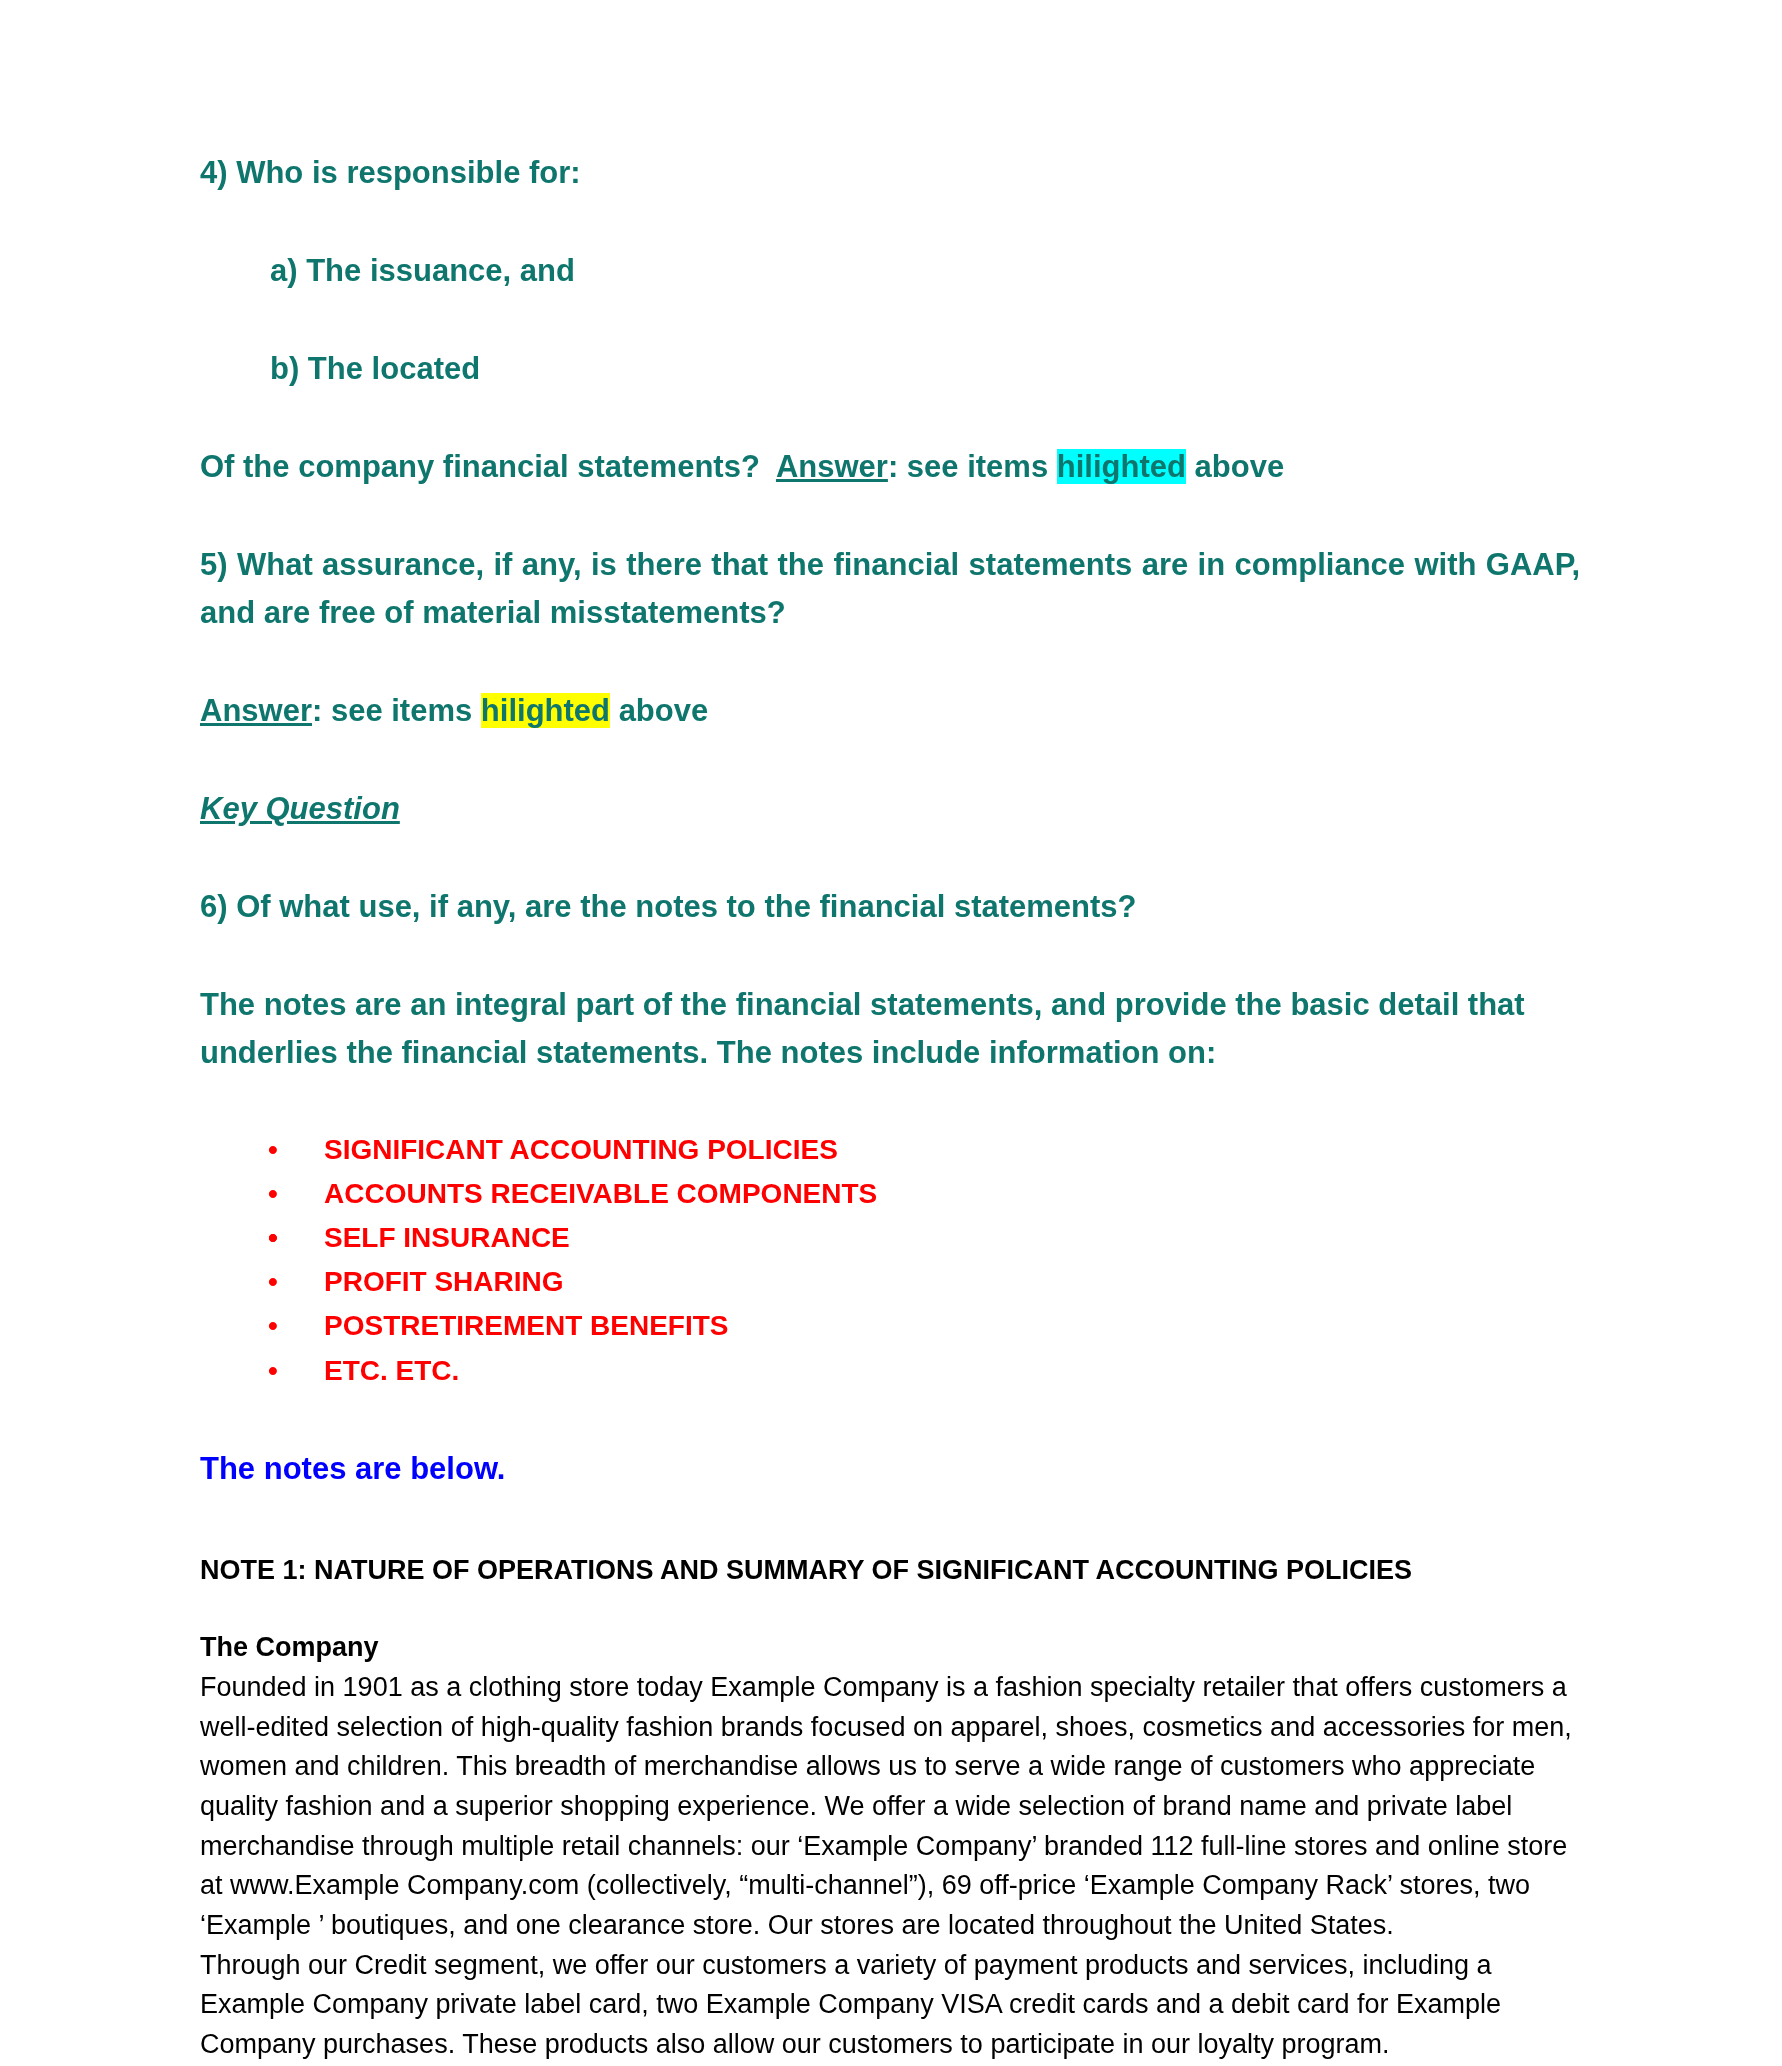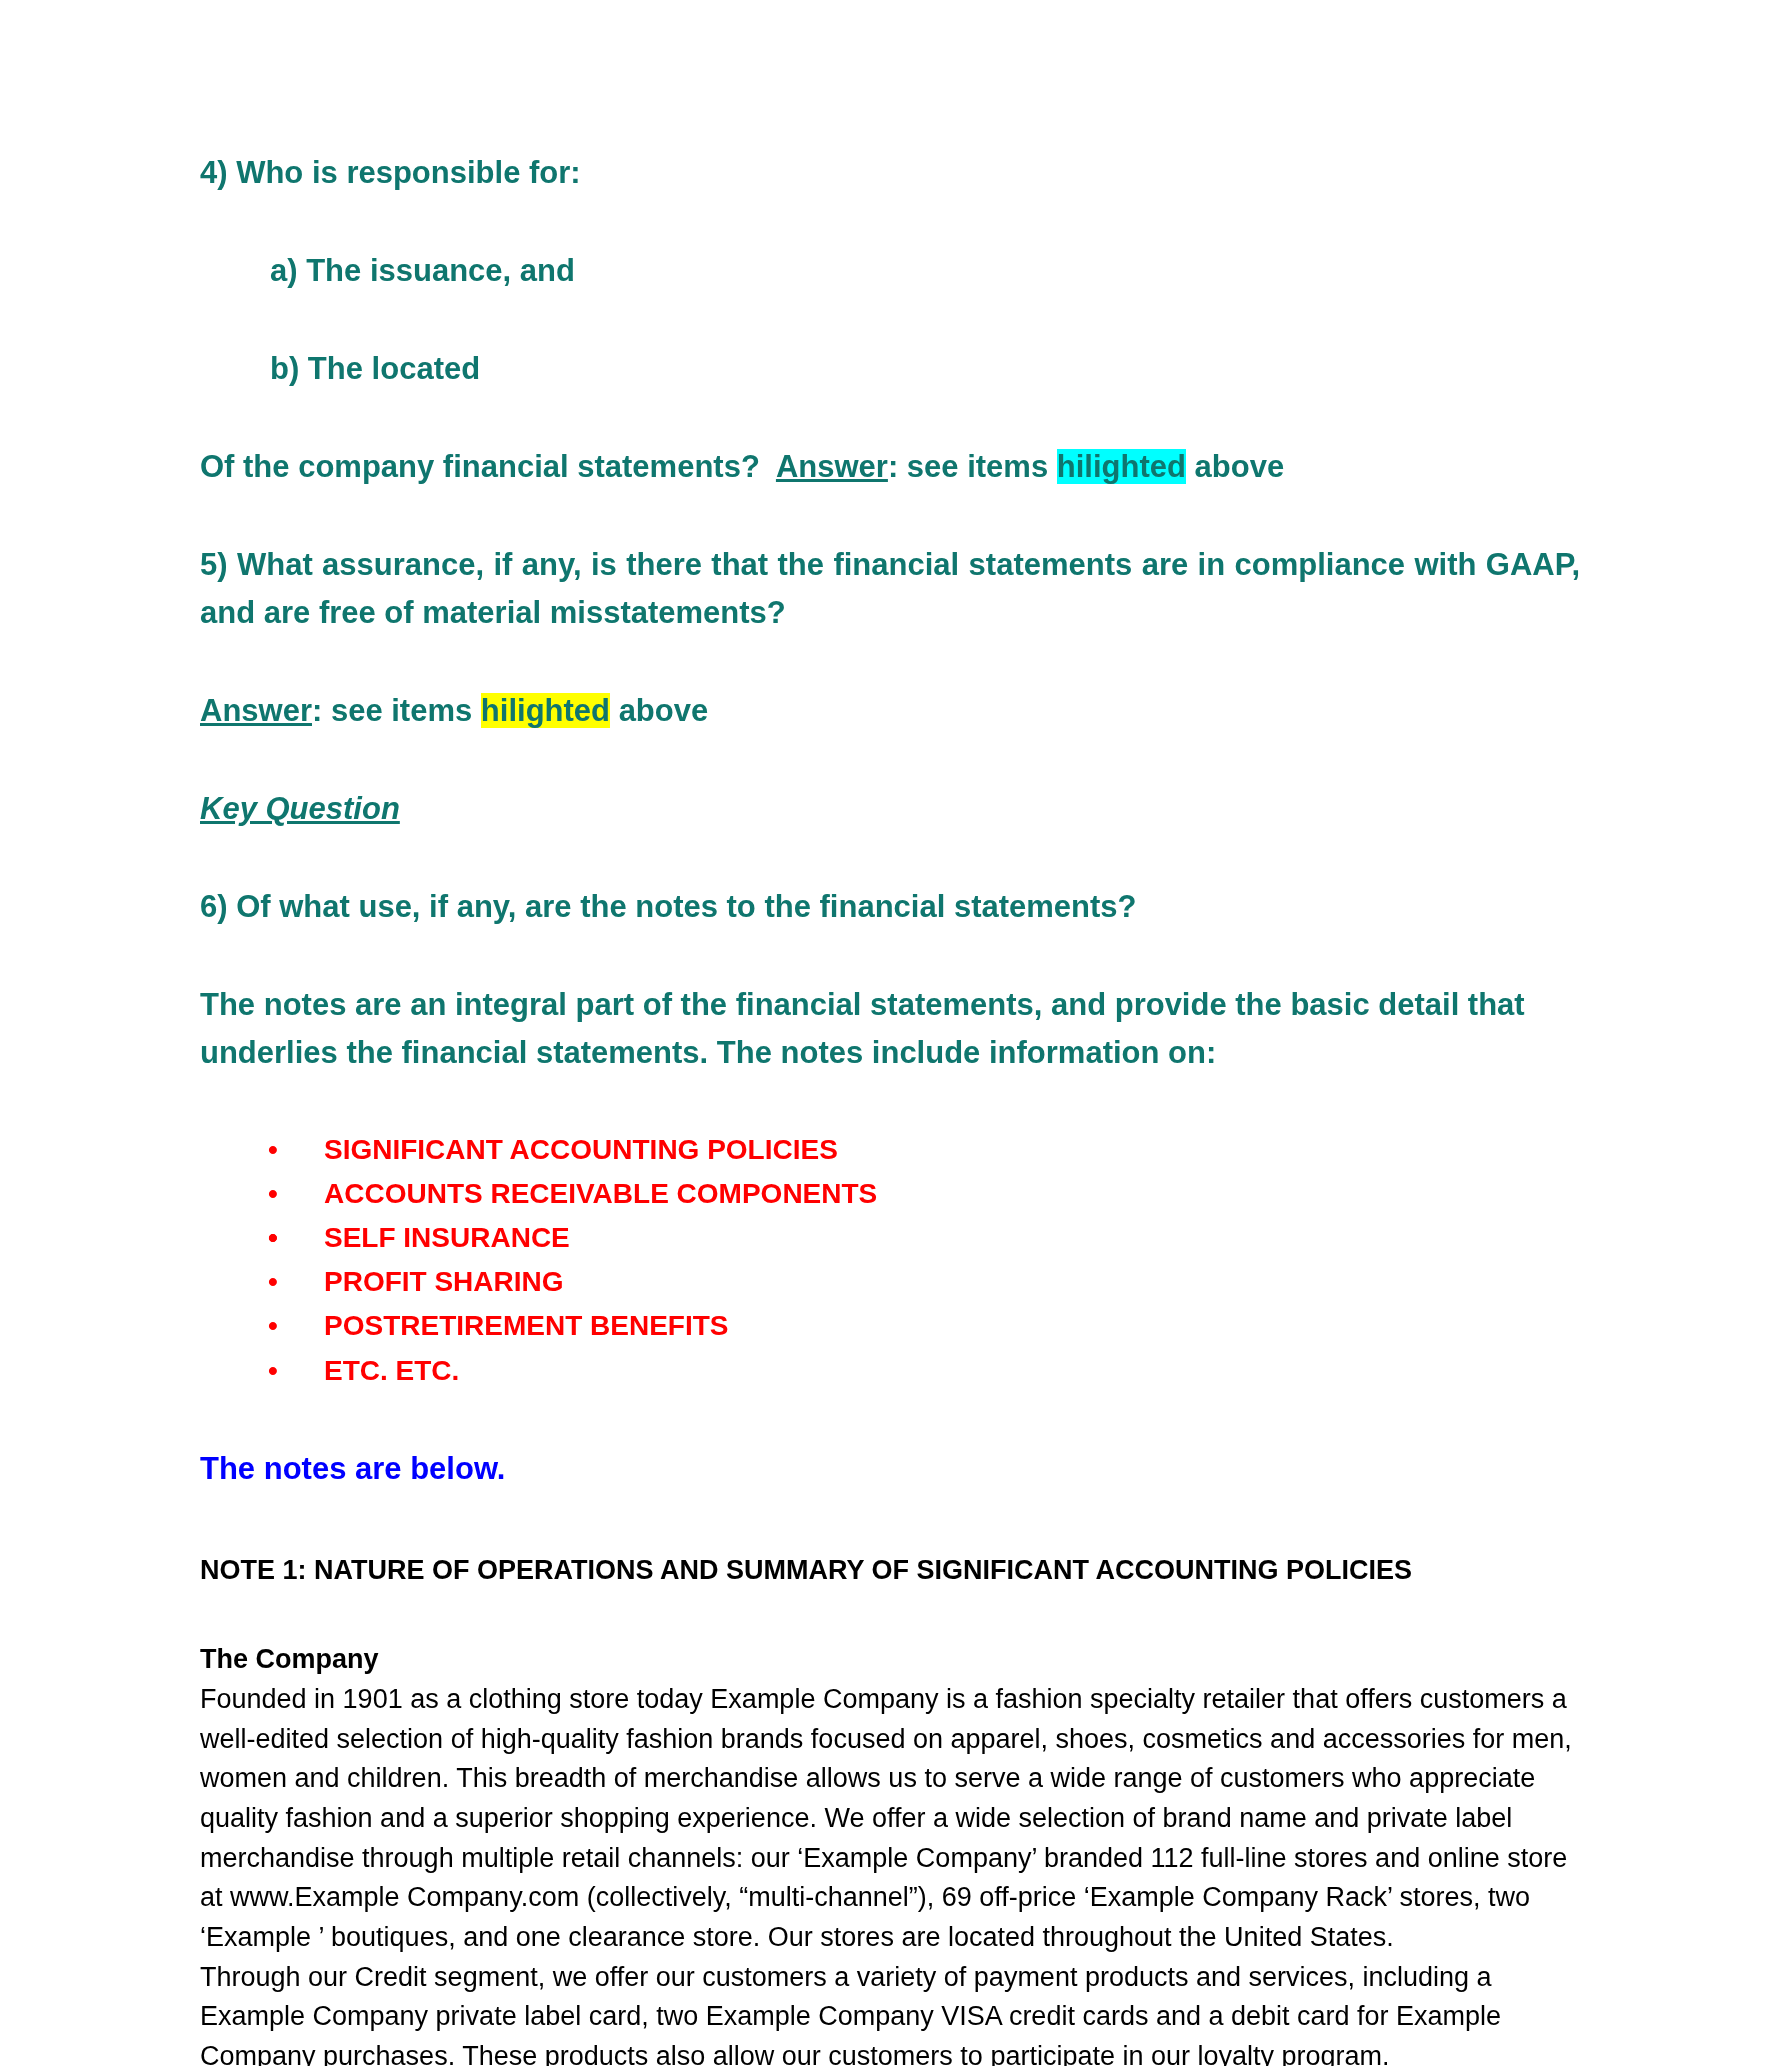--- a/index.html
+++ b/index.html
@@ -59,21 +59,21 @@
     line-height: 1.4;
     margin-bottom: 60px;
   }
 
   
   .note-heading {
     color: #000000;
     font-weight: bold;
     font-size: 27px;
     line-height: 1.55;
-    margin-bottom: 48px;
+    margin-bottom: 36px;
   }
   .body-block {
     color: #000000;
     font-size: 27px;
     line-height: 1.47;
   }
   .body-block .bold-line { font-weight: bold; margin-top: 7px; }
 </style>
 </head>
 <body>

